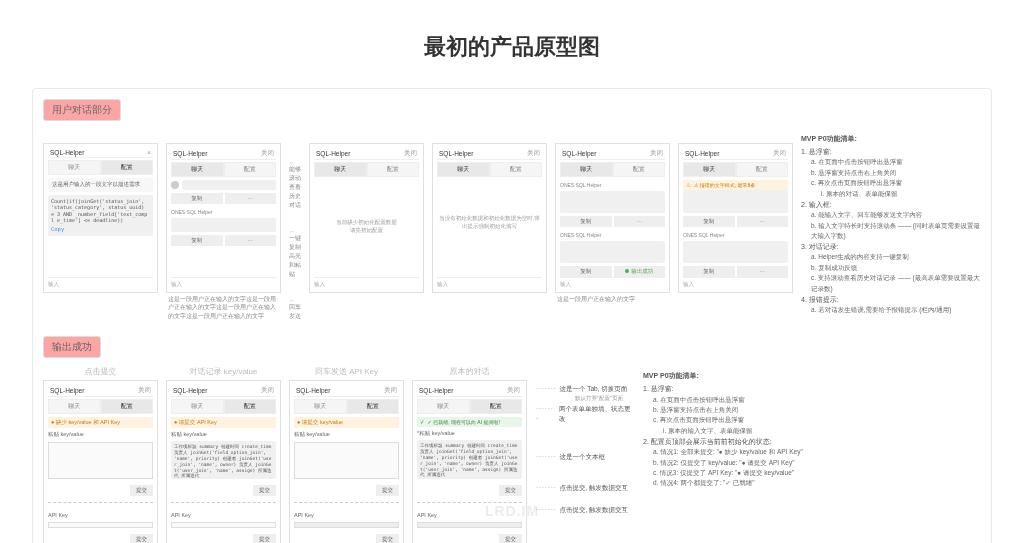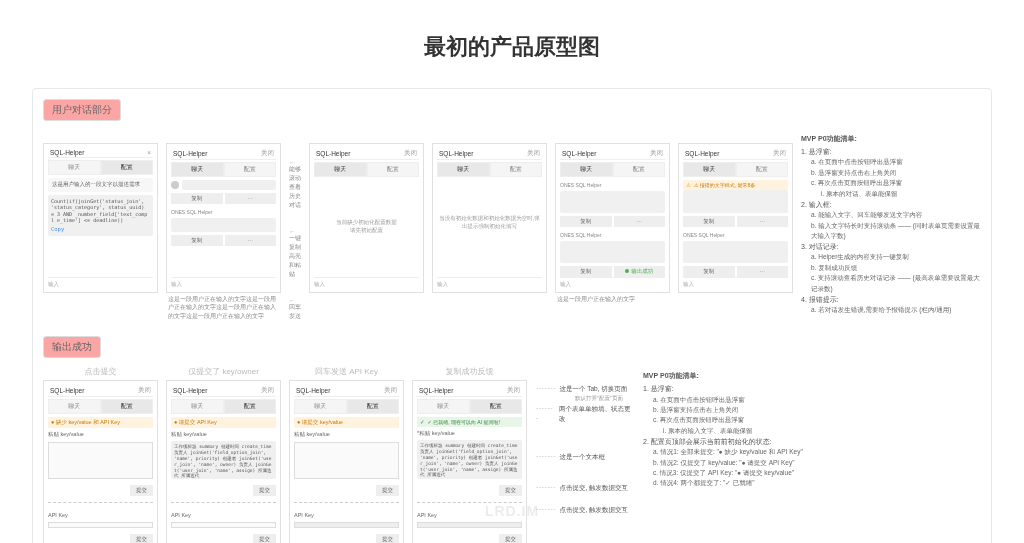--- a/index.html
+++ b/index.html
@@ -263,21 +263,21 @@
           <div class="submit-btn">提交</div>
           <hr class="hr-dash">
           <div class="field-label">API Key</div>
           <div class="field-input"></div>
           <div class="submit-btn">提交</div>
         </div>
       </div>
     </div>
 
     <div class="mock-wrap">
-      <div class="mock-label">仅提交了 key/owner</div>
+      <div class="mock-label">对话记录 key/value</div>
       <div class="mock mock-init">
         <div class="mhead">
             <span>SQL-Helper</span>
             <span class="close">关闭</span>
           </div>
         <div class="tabs">
             <div class="tab">聊天</div>
             <div class="tab active">配置</div>
           </div>
         <div class="status-bar warn">● 请提交 API Key</div>
@@ -322,21 +322,21 @@
           <div class="submit-btn">提交</div>
           <hr class="hr-dash">
           <div class="field-label">API Key</div>
           <div class="field-input" style="background:#eee"></div>
           <div class="submit-btn">提交</div>
         </div>
       </div>
     </div>
 
     <div class="mock-wrap">
-      <div class="mock-label">复制成功反馈</div>
+      <div class="mock-label">原本的对话</div>
       <div class="mock mock-init">
         <div class="mhead">
             <span>SQL-Helper</span>
             <span class="close">关闭</span>
           </div>
         <div class="tabs">
             <div class="tab">聊天</div>
             <div class="tab active">配置</div>
           </div>
         <div class="status-bar ok">

